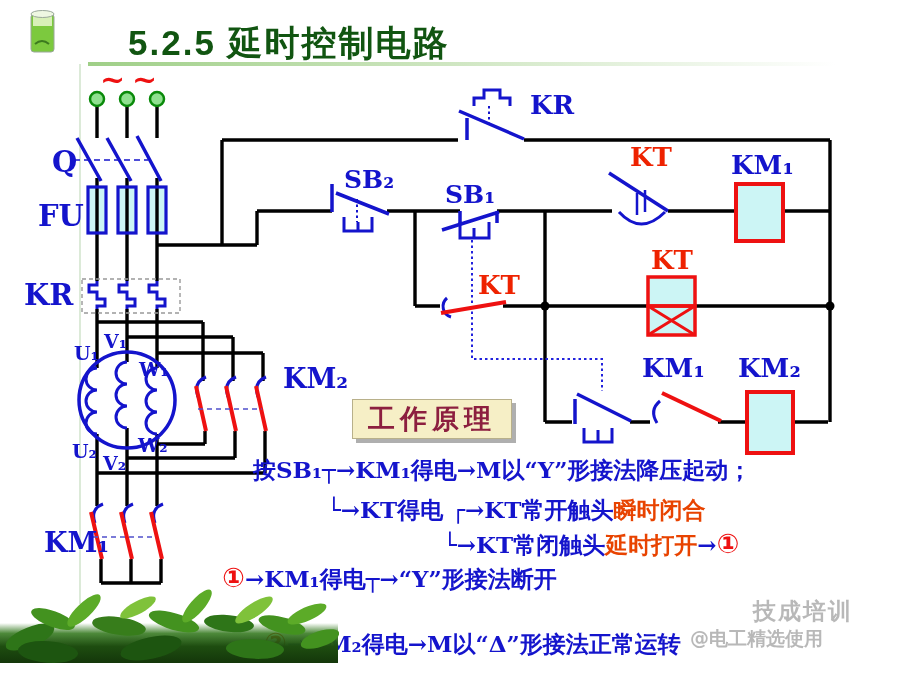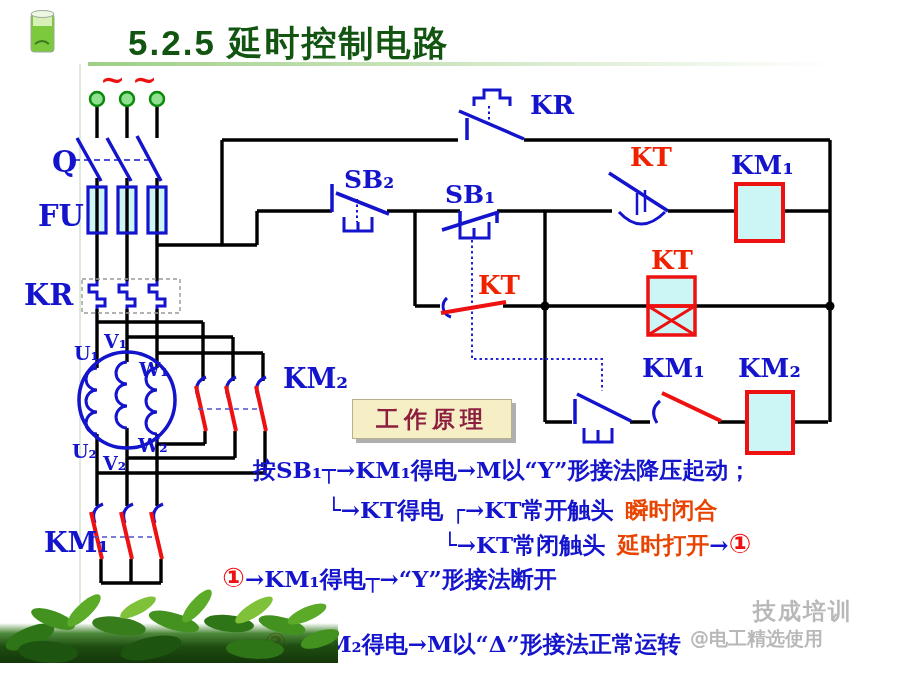--- a/index.html
+++ b/index.html
@@ -6,26 +6,26 @@
   #slide{position:relative;width:900px;height:663px;background:#fff;overflow:hidden;
          font-family:"DejaVu Serif","DejaVu Sans",serif;}
   #title{position:absolute;left:128px;top:20px;font-size:35px;font-weight:bold;
          color:#115511;letter-spacing:2px;font-family:"Liberation Sans","DejaVu Sans",sans-serif;}
   #rule{position:absolute;left:88px;top:62px;width:812px;height:4px;
         background:linear-gradient(to right,#9fcf87,#cfe6c2 45%,#ffffff 92%);}
   #leftline{position:absolute;left:79px;top:64px;width:2px;height:540px;background:#dcead8;}
   svg{position:absolute;left:0;top:0;}
   .flow{position:absolute;font-size:23px;font-weight:bold;color:#1414cc;white-space:nowrap;
         font-family:"DejaVu Serif","DejaVu Sans",serif;}
-  .flow .em{color:#e84300;margin-left:12px;}
+  .flow .em{color:#e84300;}
   .flow .num{color:#ee1111;font-size:27px;}
   #principle{position:absolute;left:352px;top:399px;width:158px;height:38px;
              background:#f6efc6;border:1px solid #b8b08a;box-shadow:4px 4px 0 rgba(110,110,110,.55);
              display:flex;align-items:center;justify-content:center;
-             font-size:23px;font-weight:bold;color:#8c1f3f;letter-spacing:5px;}
+             font-size:27px;font-weight:bold;color:#8c1f3f;letter-spacing:5px;}
   .wm{position:absolute;color:rgba(150,150,150,.68);font-weight:bold;white-space:nowrap;
       font-family:"DejaVu Sans",sans-serif;}
   #wm-brand{left:753px;top:596px;font-size:23px;letter-spacing:2px;}
   #wm-overlay{left:690px;top:626px;font-size:19px;}
   #leaves{position:absolute;left:0;top:597px;width:338px;height:78px;}
   #leaves .base{position:absolute;left:0;bottom:0;width:100%;height:52px;
         background:linear-gradient(to top,#0c2606 0%,#1e4d10 55%,rgba(46,117,24,.85) 80%,rgba(67,146,31,0) 100%);}
   #leaves .leaf{position:absolute;border-radius:60% 40% 60% 40%;}
 </style>
 </head>

